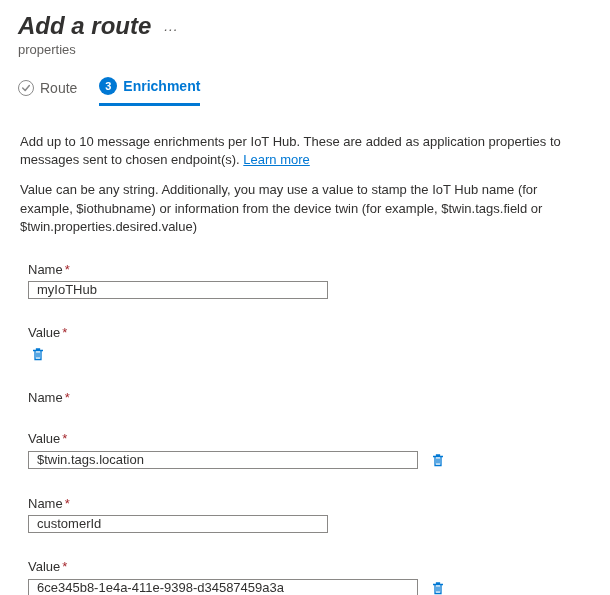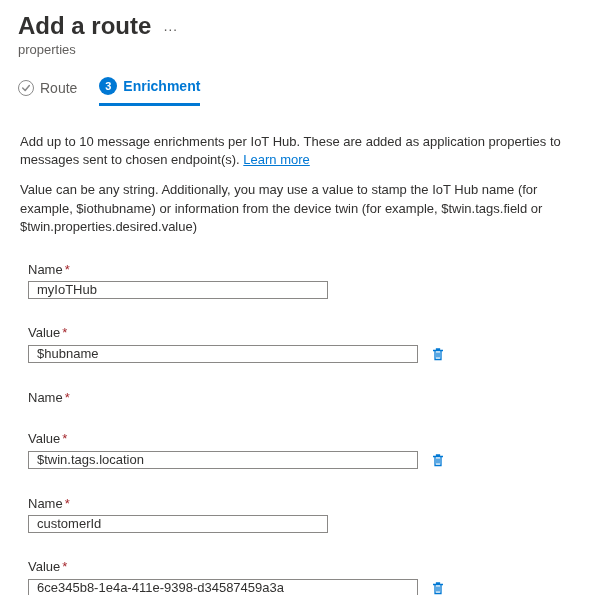--- a/index.html
+++ b/index.html
@@ -4,21 +4,21 @@
   <style>
     * { box-sizing: border-box; margin: 0; padding: 0; }
     body {
       font-family: "Segoe UI", -apple-system, sans-serif;
       background: #fff;
       color: #323130;
       font-size: 13px;
       width: 610px;
       padding: 12px 18px;
     }
-    .header { display: flex; align-items: center; gap: 12px; }
+    .header { display: flex; align-items: center; gap: 12px; font-style: italic; }
     .title {
       font-size: 24px;
       font-weight: 600;
       color: #323130;
     }
     .more-icon { color: #605e5c; font-size: 14px; cursor: pointer; padding-top:6px;}
     .subtitle {
       font-size: 13px;
       color: #605e5c;
       margin-top: 2px;
@@ -128,21 +128,20 @@
   </p>
   <p class="desc">Value can be any string. Additionally, you may use a value to stamp the IoT Hub name (for example, $iothubname) or information from the device twin (for example, $twin.tags.field or $twin.properties.desired.value)</p>
 
   <div class="forms">
 
     
     <div class="field-label"><span>Name</span><span class="req">*</span></div>
     <input class="text-input" type="text" value="myIoTHub" style="">
     <div class="field-label"><span>Value</span><span class="req">*</span></div>
     <div class="row">
-      <input class="text-input wide" type="text" value="$hubname" style="">
       <span class="delete-btn">
         <svg viewBox="0 0 16 16" fill="none" stroke="currentColor" stroke-width="1.3">
             <path d="M3 4.5h10M6.5 4.5V3h3v1.5M5 4.5v9h6v-9M7 6.5v5M9 6.5v5"></path>
           </svg>
       </span>
     </div>
 
     
     <div class="field-label"><span>Name</span><span class="req">*</span></div>
     <div class="field-label"><span>Value</span><span class="req">*</span></div>

